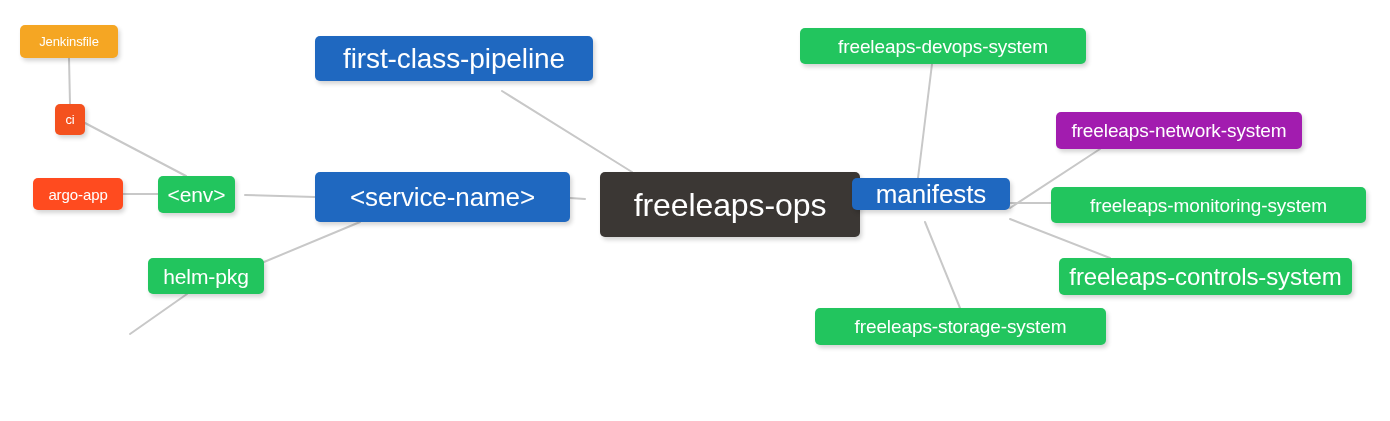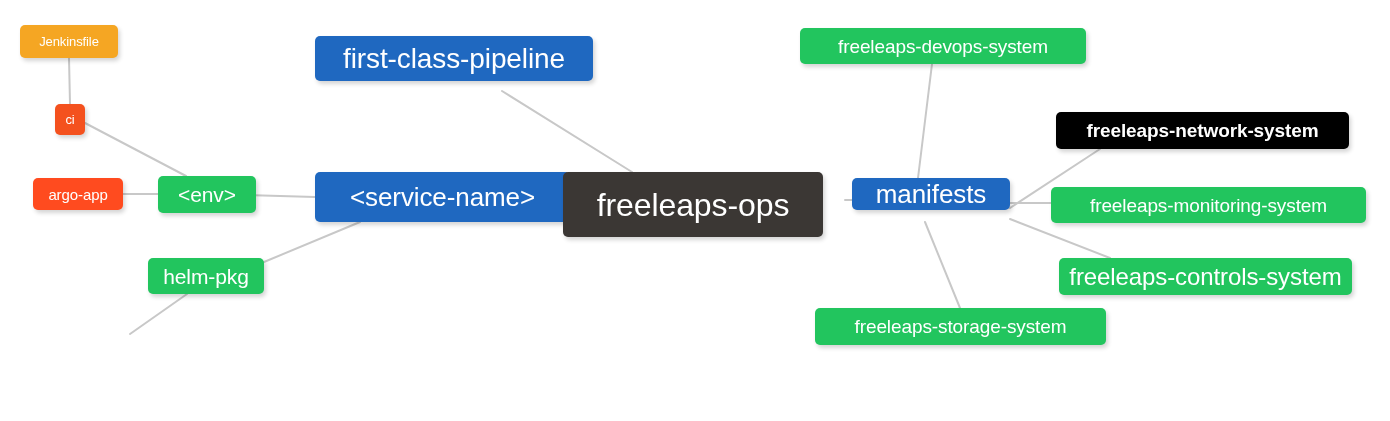--- a/index.html
+++ b/index.html
@@ -70,42 +70,42 @@
     </svg>
 <div class="node" style="left: 20px; top: 25px; width: 98px; height: 33px; background: rgb(245, 166, 35); font-size: 13px;">
       <span class="node-label">Jenkinsfile</span>
     </div>
     <div class="node" style="left: 55px; top: 104px; width: 30px; height: 31px; background: rgb(244, 81, 30); font-size: 13px;">
       <span class="node-label">ci</span>
     </div>
     <div class="node" style="left: 33px; top: 178px; width: 90px; height: 32px; background: rgb(255, 75, 31); font-size: 15px;">
       <span class="node-label">argo-app</span>
     </div>
-    <div class="node" style="left: 158px; top: 176px; width: 98px; height: 37px; background: rgb(34, 197, 94); font-size: 21px;">
+    <div class="node" style="left: 158px; top: 176px; width: 77px; height: 37px; background: rgb(34, 197, 94); font-size: 21px;">
       <span class="node-label">&lt;env&gt;</span>
     </div>
     <div class="node" style="left: 148px; top: 258px; width: 116px; height: 36px; background: rgb(34, 197, 94); font-size: 21px;">
       <span class="node-label">helm-pkg</span>
     </div>
     <div class="node" style="left: 315px; top: 36px; width: 278px; height: 45px; background: rgb(31, 104, 192); font-size: 28px;">
       <span class="node-label">first-class-pipeline</span>
     </div>
     <div class="node" style="left: 315px; top: 172px; width: 255px; height: 50px; background: rgb(31, 104, 192); font-size: 26px;">
       <span class="node-label">&lt;service-name&gt;</span>
     </div>
-    <div class="node" style="left: 563px; top: 172px; width: 260px; height: 65px; background: rgb(59, 55, 52); font-size: 32px;">
+    <div class="node" style="left: 600px; top: 172px; width: 260px; height: 65px; background: rgb(59, 55, 52); font-size: 32px;">
       <span class="node-label">freeleaps-ops</span>
     </div>
     <div class="node" style="left: 852px; top: 178px; width: 158px; height: 32px; background: rgb(31, 104, 192); font-size: 26px;">
       <span class="node-label">manifests</span>
     </div>
     <div class="node" style="left: 800px; top: 28px; width: 286px; height: 36px; background: rgb(34, 197, 94); font-size: 19px;">
       <span class="node-label">freeleaps-devops-system</span>
     </div>
-    <div class="node" style="left: 1056px; top: 112px; width: 293px; height: 37px; background: #000000; font-size: 19px; font-weight: bold;">
+    <div class="node" style="left: 1056px; top: 112px; width: 246px; height: 37px; background: #a21caf; font-size: 19px;">
       <span class="node-label">freeleaps-network-system</span>
     </div>
     <div class="node" style="left: 1051px; top: 187px; width: 315px; height: 36px; background: rgb(34, 197, 94); font-size: 19px;">
       <span class="node-label">freeleaps-monitoring-system</span>
     </div>
     <div class="node" style="left: 1059px; top: 258px; width: 293px; height: 37px; background: rgb(34, 197, 94); font-size: 24px;">
       <span class="node-label">freeleaps-controls-system</span>
     </div>
     <div class="node" style="left: 815px; top: 308px; width: 291px; height: 37px; background: rgb(34, 197, 94); font-size: 19px;">
       <span class="node-label">freeleaps-storage-system</span>

